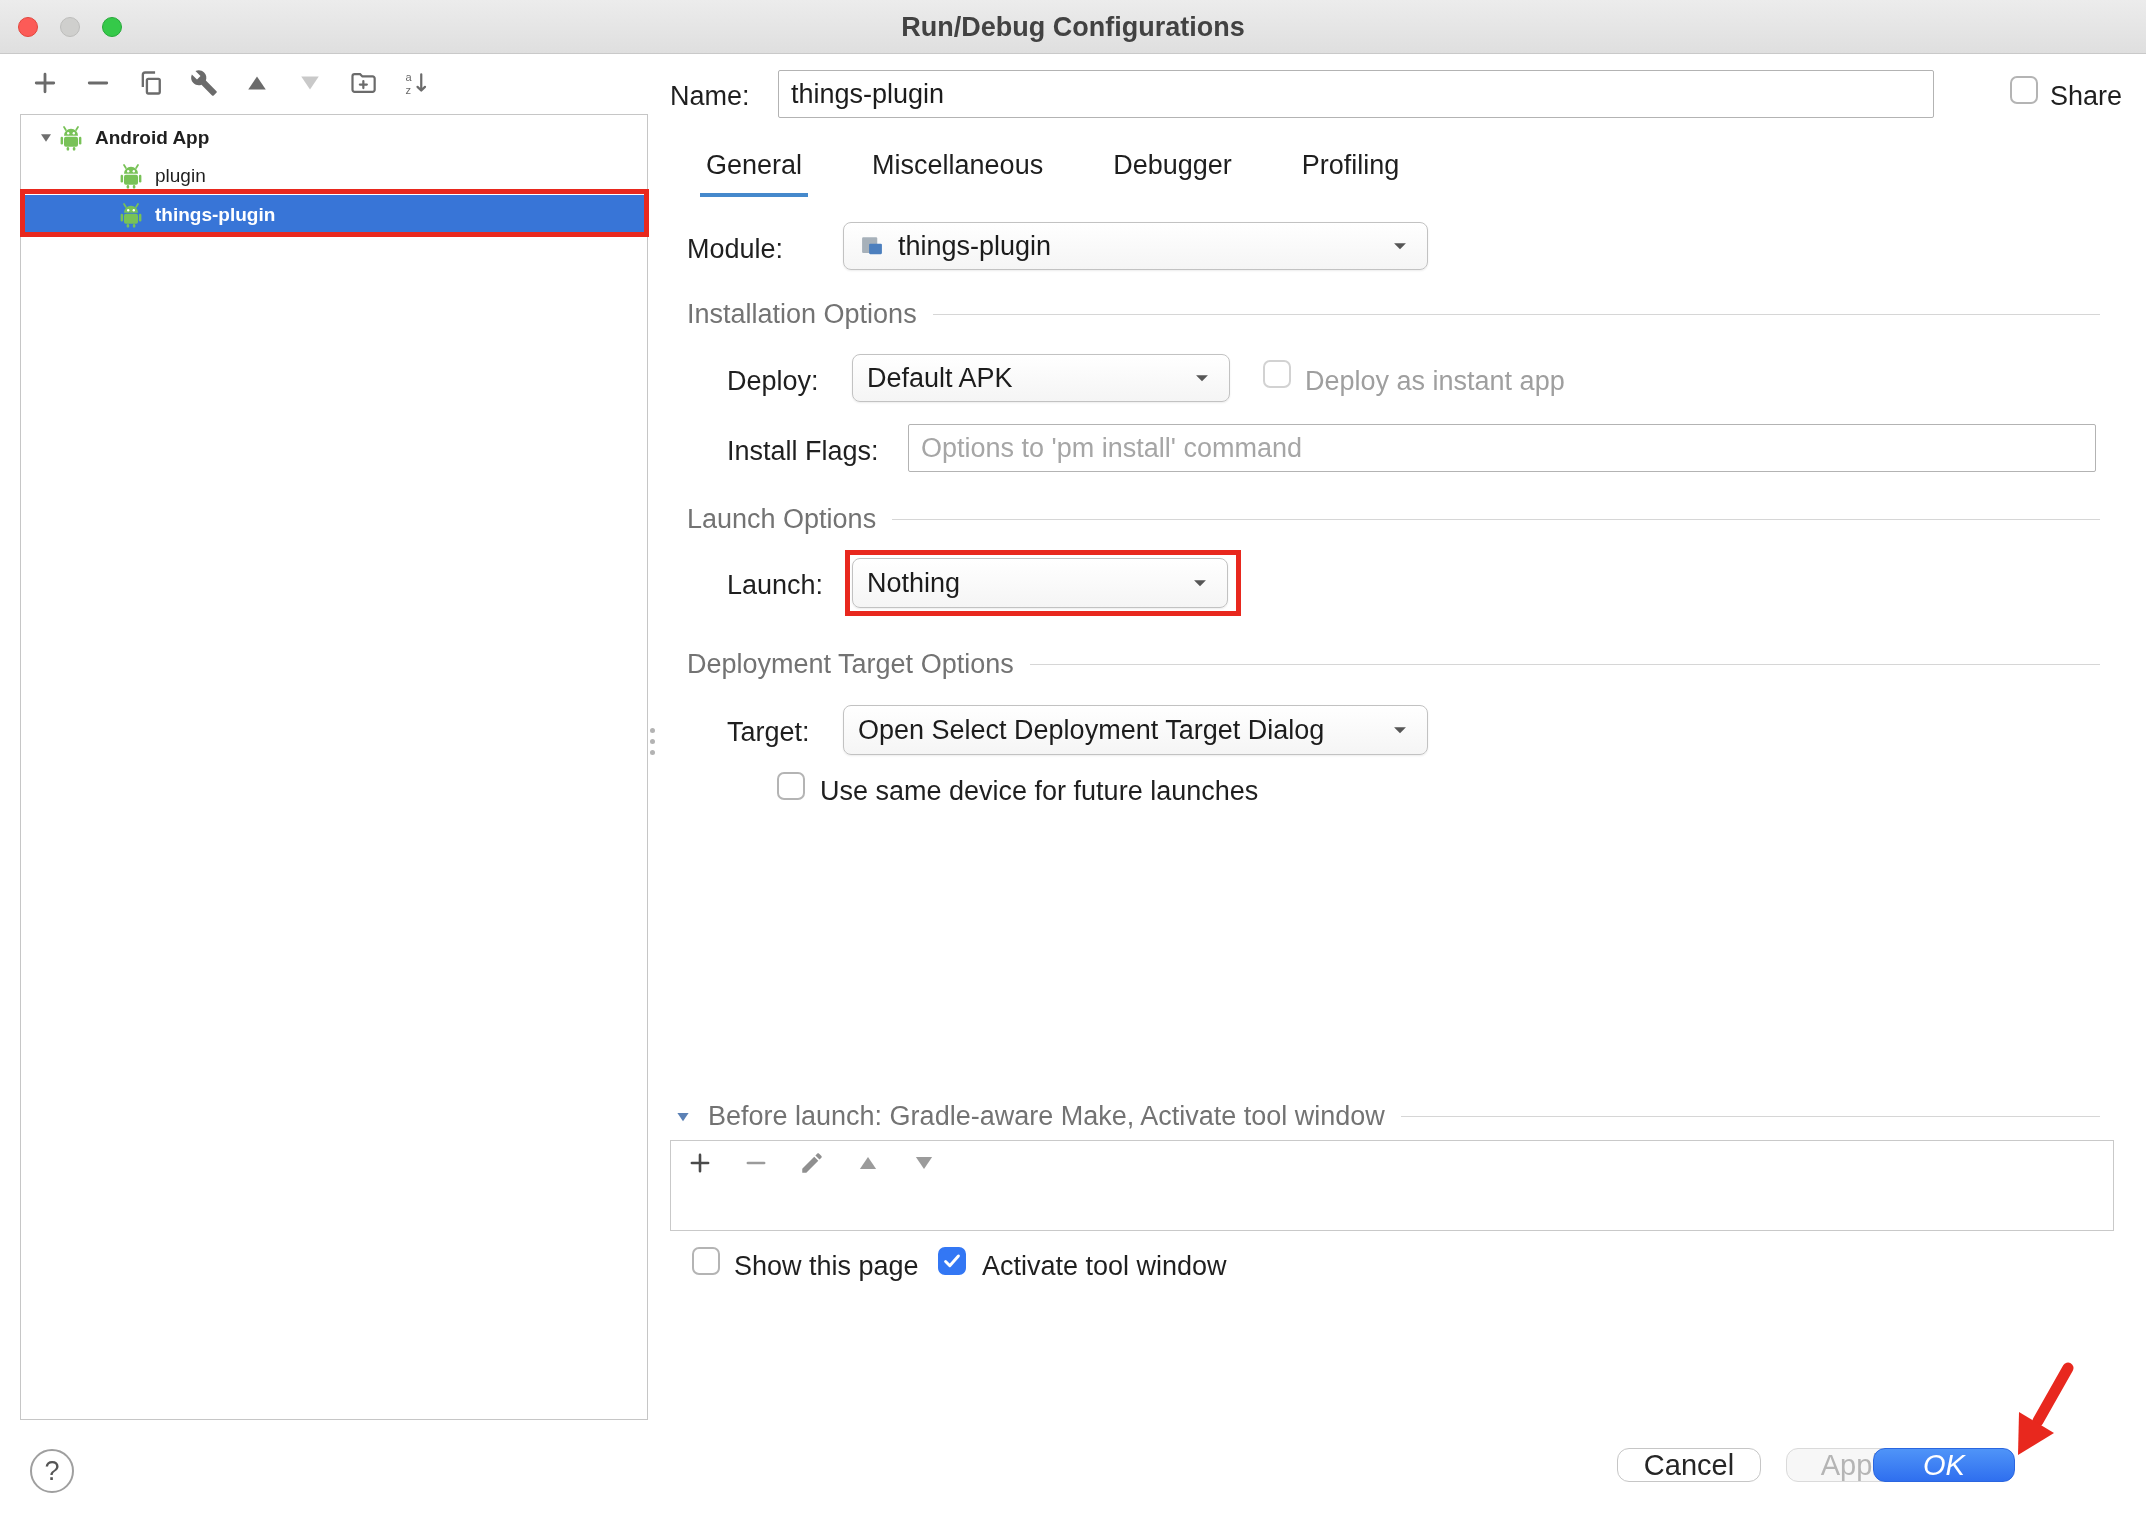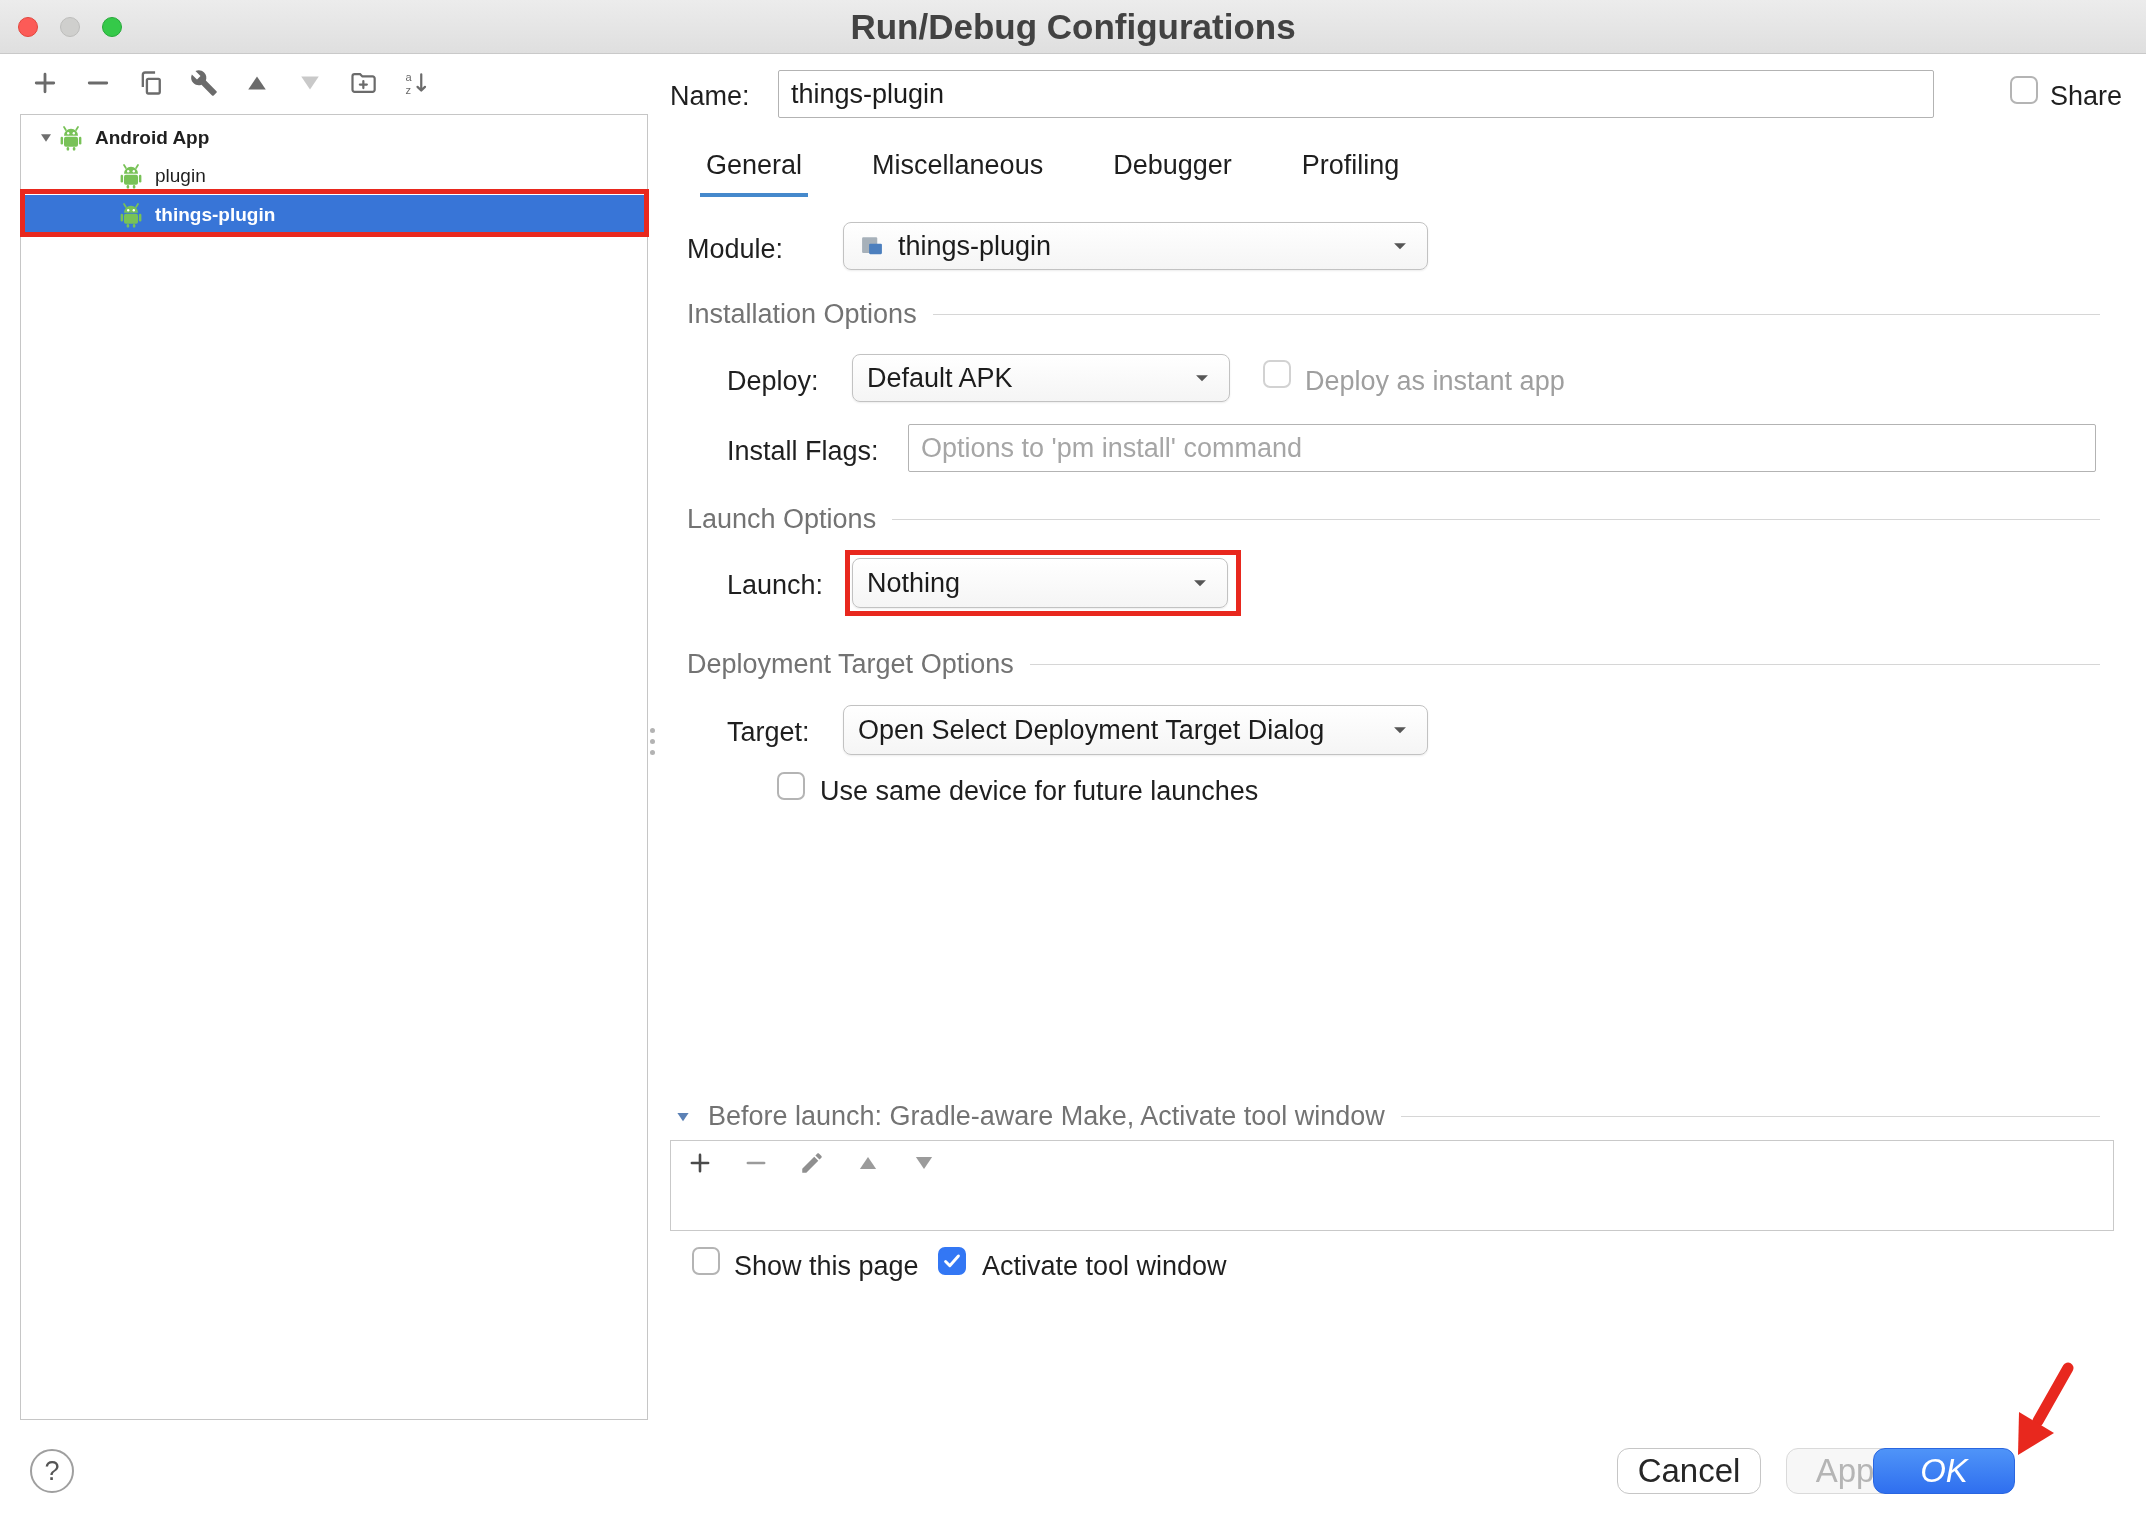--- a/index.html
+++ b/index.html
@@ -19,21 +19,21 @@
     border-bottom: 1px solid #c9c9c9;
   }
   .traffic { position:absolute; left:18px; top:17px; display:flex; gap:22px; }
   .tl { width:20px; height:20px; border-radius:50%; display:inline-block; }
   .tl.red   { background:#fc5b57; border:1px solid #e2463d; }
   .tl.gray  { background:#cfcfcd; border:1px solid #bdbdbb; }
   .tl.green { background:#35c949; border:1px solid #27a83a; }
   .wtitle {
     position:absolute; left:0; right:0; top:0; height:54px;
     display:flex; align-items:center; justify-content:center;
-    font-size:35px; font-weight:600; color:#424242;
+    font-size:27px; font-weight:600; color:#424242;
   }
 
   
   .side-toolbar { position:absolute; left:28px; top:66px; display:flex; gap:19px; }
   .tool-btn { width:34px; height:34px; display:flex; align-items:center; justify-content:center; color:#6b6b6b; }
   .tool-btn.disabled { color:#c9c9c9; }
   .tool-btn svg { width:28px; height:28px; }
 
   .tree-panel {
     position:absolute; left:20px; top:114px; width:628px; height:1306px;
@@ -95,21 +95,21 @@
     border:1px solid #c9c9c9; background:#fff;
   }
   .list-item { height:45px; display:flex; align-items:center; padding:0 12px; font-size:27px; border-bottom:1px solid #dcdcdc; }
   .list-item .ic { width:28px; height:28px; margin-right:12px; }
   .list-toolbar { height:44px; display:flex; align-items:center; padding-left:14px; gap:26px; }
   .list-toolbar .tool-btn { width:30px; height:30px; }
   .list-toolbar .tool-btn svg { width:26px; height:26px; }
 
   
   .btn {
-    position:absolute; height:46px; border-radius:12px; font-size:33px;
+    position:absolute; height:34px; border-radius:12px; font-size:29px;
     display:flex; align-items:center; justify-content:center; cursor:default;
   }
   .btn.plain { background:#ffffff; border:1px solid #c6c6c6; color:#262626; }
   .btn.disabled { background:#f7f7f7; border:1px solid #dadada; color:#b5b5b5; }
   .btn.primary { background: linear-gradient(#4f94f8, #2f6fef); border:1px solid #2a66e0; color:#ffffff; }
 
   .help-circle {
     position:absolute; left:30px; top:1449px; width:44px; height:44px; border-radius:50%;
     border:2px solid #9f9f9f; background:#fff; display:flex; align-items:center; justify-content:center;
     font-size:27px; color:#555;

